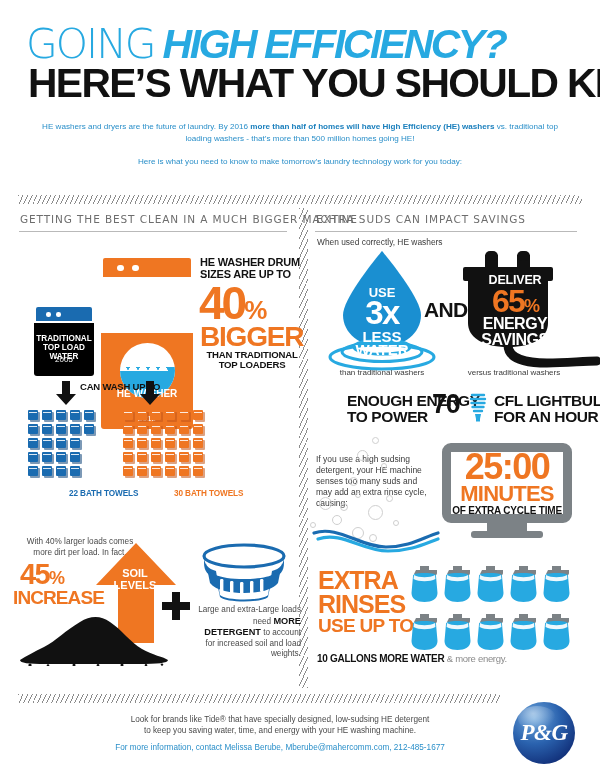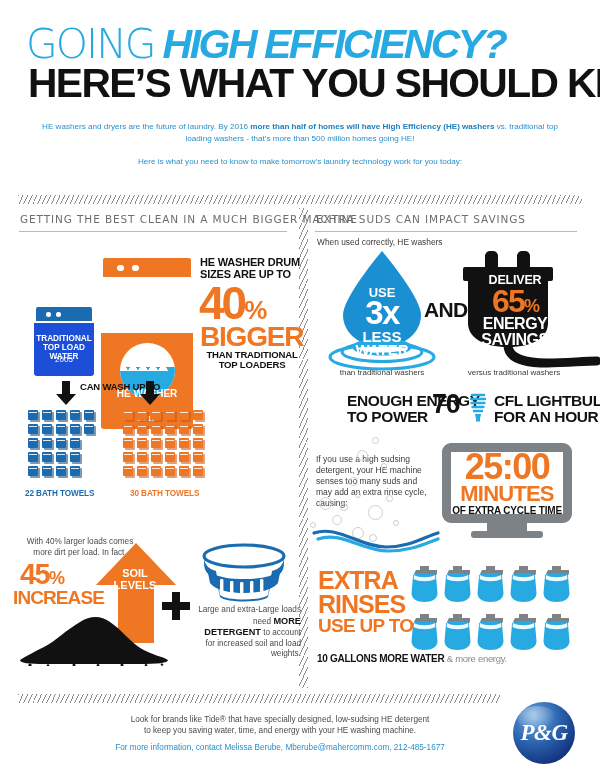--- a/index.html
+++ b/index.html
@@ -136,20 +136,21 @@
     position: absolute; left: 0; top: 0; width: 10.4px; height: 10.4px;
     display: block; border-radius: 1px;
   }
   .towel b::after {
     content: ""; position: absolute; left: 1.4px; right: 1.4px; top: 2.4px;
     height: 1px; background: rgba(255,255,255,.85);
   }
   .towel-cap {
     position: absolute; font-size: 8.2px; font-weight: 700;
     letter-spacing: -0.1px;
+    margin-left: 44px;
   }
 
   
   .soil-intro {
     position: absolute; left: 18px; top: 537px; width: 124px;
     font-size: 8.2px; line-height: 10.5px; color: #4a4a4a; text-align: center;
   }
   .soil-45 {
     position: absolute; left: 20px; top: 560px;
     font-size: 29px; line-height: 29px; font-weight: 700;
@@ -321,21 +322,21 @@
   <div class="hatch-v" style="left:299px; top:208px; height:480px;"></div>
   <div class="hatch-h" style="left:18px; top:694px; width:482px;"></div>
 
   <div class="sec-head" style="left:20px; top:213px;">GETTING THE BEST CLEAN IN A MUCH BIGGER MACHINE</div>
   <div class="sec-rule" style="left:19px; top:231px; width:268px;"></div>
 
   <div class="washer w-top" style="left:36px; top:307px; width:56px; height:14px; background:#1a6bb0;">
     <span class="dot" style="left:10px; top:5px; width:4.5px; height:4.5px;"></span>
     <span class="dot" style="left:20px; top:5px; width:4.5px; height:4.5px;"></span>
   </div>
-  <div class="washer w-body" style="left:34px; top:323px; width:60px; height:53px; background:#1d4ed8;">
+  <div class="washer w-body" style="left:34px; top:323px; width:60px; height:53px; background:#000000;">
     <div class="w-label" style="top:11px; font-size:8.2px;">TRADITIONAL</div>
     <div class="w-label" style="top:20px; font-size:8.2px;">TOP LOAD</div>
     <div class="w-label" style="top:29px; font-size:8.2px;">WATER</div>
     <div class="w-label" style="top:32px; font-size:8px; font-weight:400;">2005</div>
   </div>
 
   <div class="washer w-top" style="left:103px; top:258px; width:88px; height:19px; background:#ef7622;">
     <span class="dot" style="left:14px; top:6.5px; width:6.5px; height:6.5px;"></span>
     <span class="dot" style="left:29px; top:6.5px; width:6.5px; height:6.5px;"></span>
   </div>

